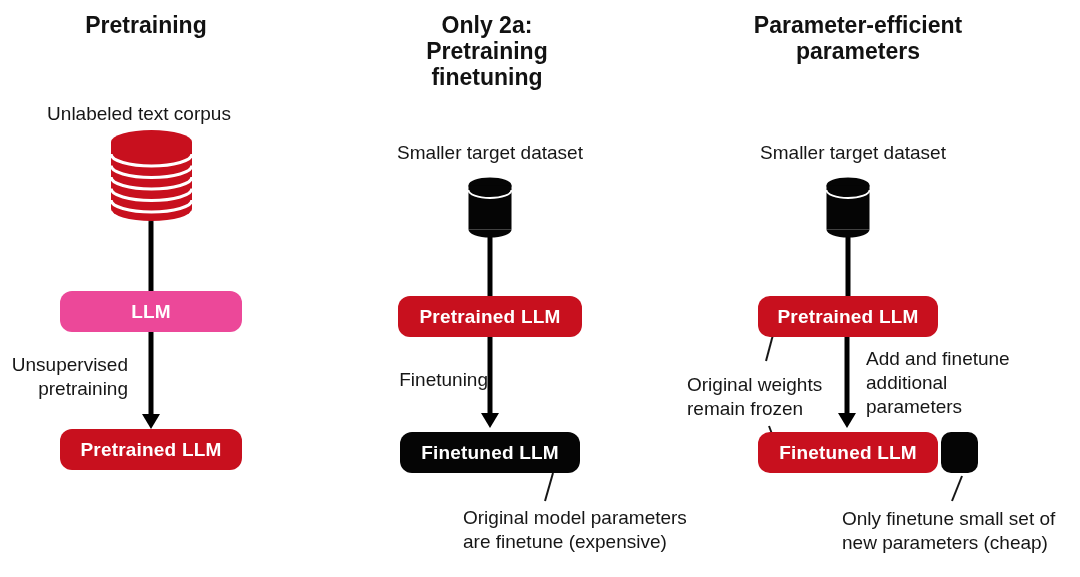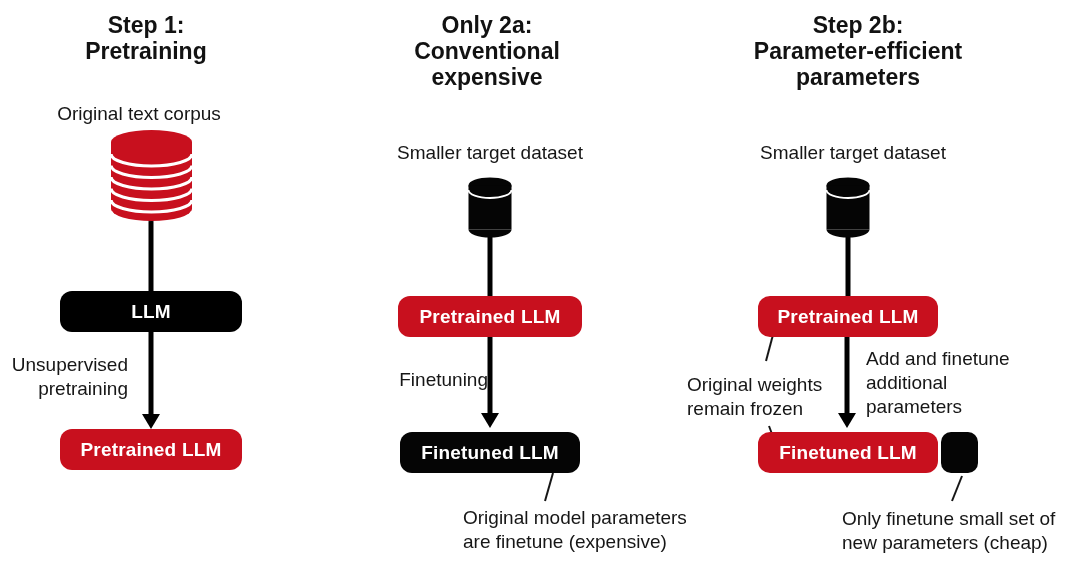--- a/index.html
+++ b/index.html
@@ -42,58 +42,57 @@
     <line x1="847" y1="335" x2="847" y2="416" stroke="#000" stroke-width="5"></line>
     <polygon points="847,428 838,413 856,413" fill="#000"></polygon>
     <line x1="774" y1="331" x2="766" y2="361" stroke="#161616" stroke-width="2"></line>
     <line x1="769" y1="426" x2="778" y2="450" stroke="#161616" stroke-width="2"></line>
     <line x1="962" y1="476" x2="952" y2="501" stroke="#161616" stroke-width="2"></line>
   </svg>
 
   <div class="layer">
 
     <div class="title" style="left:36px; top:12px; width:220px;">
-      <div>Step 1:</div>
       <div>Pretraining</div>
     </div>
 
-    <div class="body-text tc" style="left:29px; top:102px; width:220px;">Original text corpus</div>
+    <div class="body-text tc" style="left:29px; top:102px; width:220px;">Unlabeled text corpus</div>
 
     <div class="icon" style="left:105px; top:128px;">
       <svg width="93" height="94" viewBox="0 0 93 94">
         <ellipse cx="46.5" cy="14" rx="40.5" ry="12" fill="#C8101E"></ellipse>
         <rect x="6" y="14" width="81" height="67" fill="#C8101E"></rect>
         <path d="M6 81 A40.5 12 0 0 0 87 81 L87 81 L6 81 Z" fill="#C8101E"></path>
         <g stroke="#ffffff" stroke-width="3.2" fill="none">
           <path d="M6 26 A40.5 12 0 0 0 87 26"></path>
           <path d="M6 37.5 A40.5 12 0 0 0 87 37.5"></path>
           <path d="M6 49 A40.5 12 0 0 0 87 49"></path>
           <path d="M6 60.5 A40.5 12 0 0 0 87 60.5"></path>
           <path d="M6 72 A40.5 12 0 0 0 87 72"></path>
           <path d="M6 83.5 A40.5 12 0 0 0 87 83.5"></path>
         </g>
       </svg>
     </div>
 
-    <div class="box red" style="left: 60px; top: 291px; width: 182px; background: #000000;">
+    <div class="box red" style="left: 60px; top: 291px; width: 182px; background: #ec4899;">
       <span>LLM</span>
     </div>
 
     <div class="body-text tr" style="left:8px; top:353px; width:120px;">
       <div>Unsupervised</div>
       <div>pretraining</div>
     </div>
 
     <div class="box red" style="left: 60px; top: 429px; width: 182px; background: rgb(200, 16, 30);">
       <span>Pretrained LLM</span>
     </div>
 
     <div class="title" style="left:377px; top:12px; width:220px;">
       <div>Only 2a:</div>
-      <div>Conventional expensive</div>
+      <div>Pretraining finetuning</div>
     </div>
 
     <div class="body-text tc" style="left:380px; top:141px; width:220px;">Smaller target dataset</div>
 
     <div class="icon" style="left:466px; top:177px;">
       <svg width="48" height="61" viewBox="0 0 48 61">
         <ellipse cx="24" cy="8.5" rx="21.5" ry="8" fill="#050505"></ellipse>
         <rect x="2.5" y="8.5" width="43" height="44" fill="#050505"></rect>
         <path d="M2.5 52.5 A21.5 8 0 0 0 45.5 52.5 L45.5 52.5 Z" fill="#050505"></path>
         <path d="M2.5 13 A21.5 8 0 0 0 45.5 13" stroke="#ffffff" stroke-width="1.8" fill="none"></path>
@@ -109,21 +108,20 @@
     <div class="box black" style="left: 400px; top: 432px; width: 180px; background: rgb(5, 5, 5);">
       <span>Finetuned LLM</span>
     </div>
 
     <div class="body-text tl" style="left:463px; top:506px; width:240px;">
       <div>Original model parameters</div>
       <div>are finetune (expensive)</div>
     </div>
 
     <div class="title" style="left:698px; top:12px; width:320px;">
-      <div>Step 2b:</div>
       <div>Parameter-efficient parameters</div>
     </div>
 
     <div class="body-text tc" style="left:743px; top:141px; width:220px;">Smaller target dataset</div>
 
     <div class="icon" style="left:824px; top:177px;">
       <svg width="48" height="61" viewBox="0 0 48 61">
         <ellipse cx="24" cy="8.5" rx="21.5" ry="8" fill="#050505"></ellipse>
         <rect x="2.5" y="8.5" width="43" height="44" fill="#050505"></rect>
         <path d="M2.5 52.5 A21.5 8 0 0 0 45.5 52.5 L45.5 52.5 Z" fill="#050505"></path>

